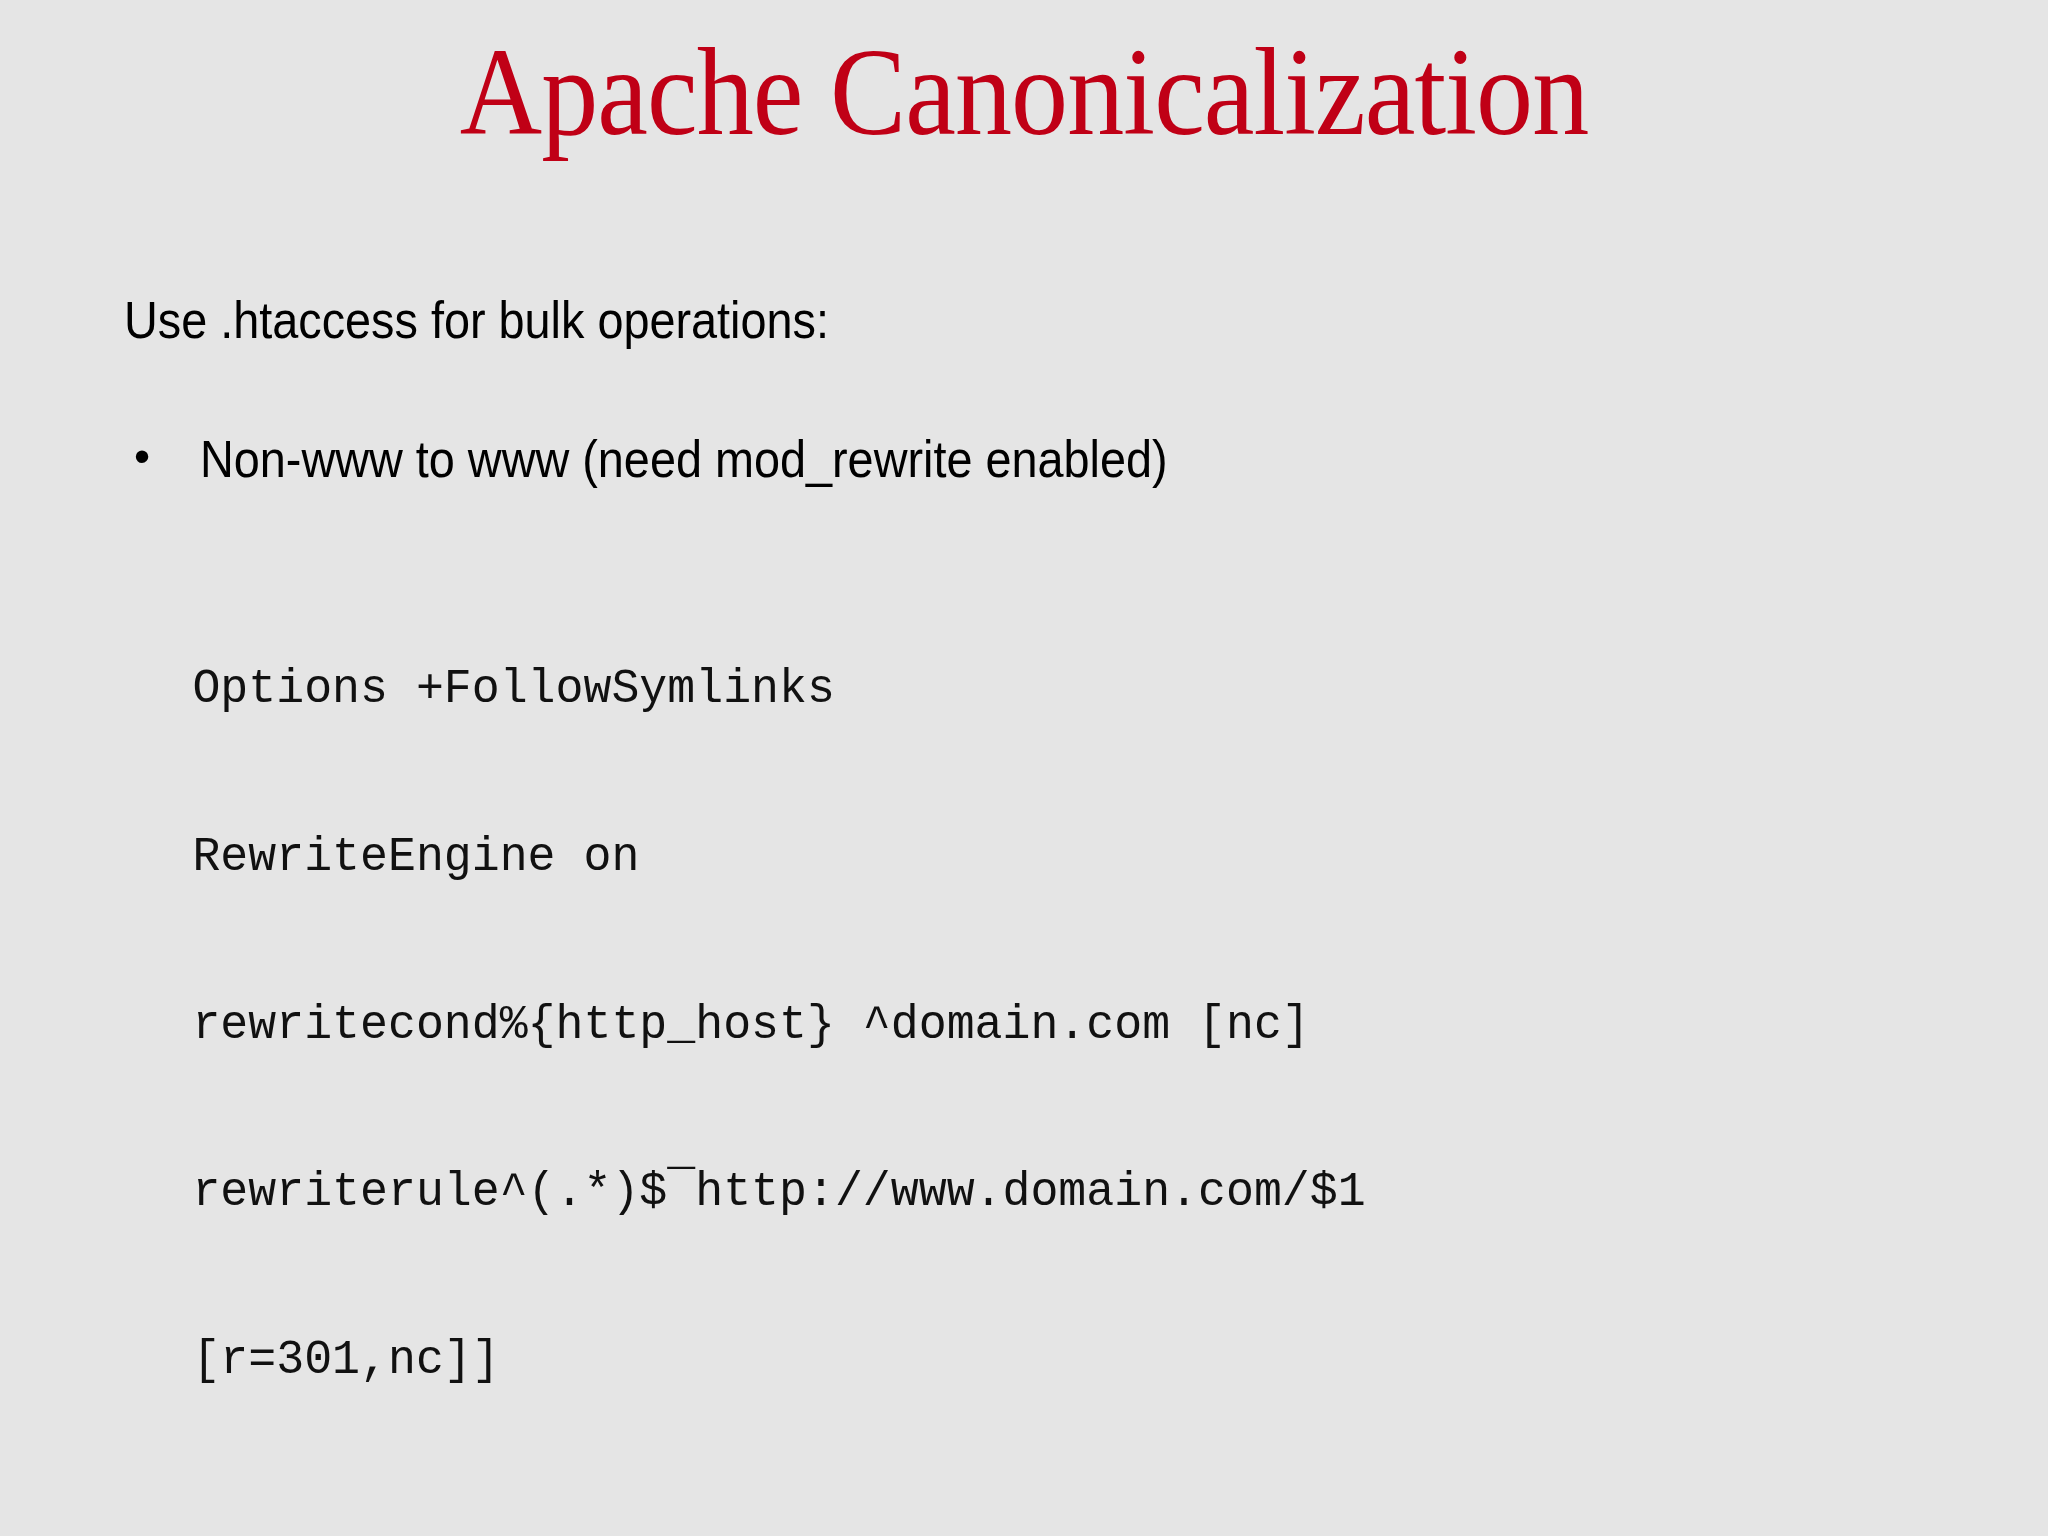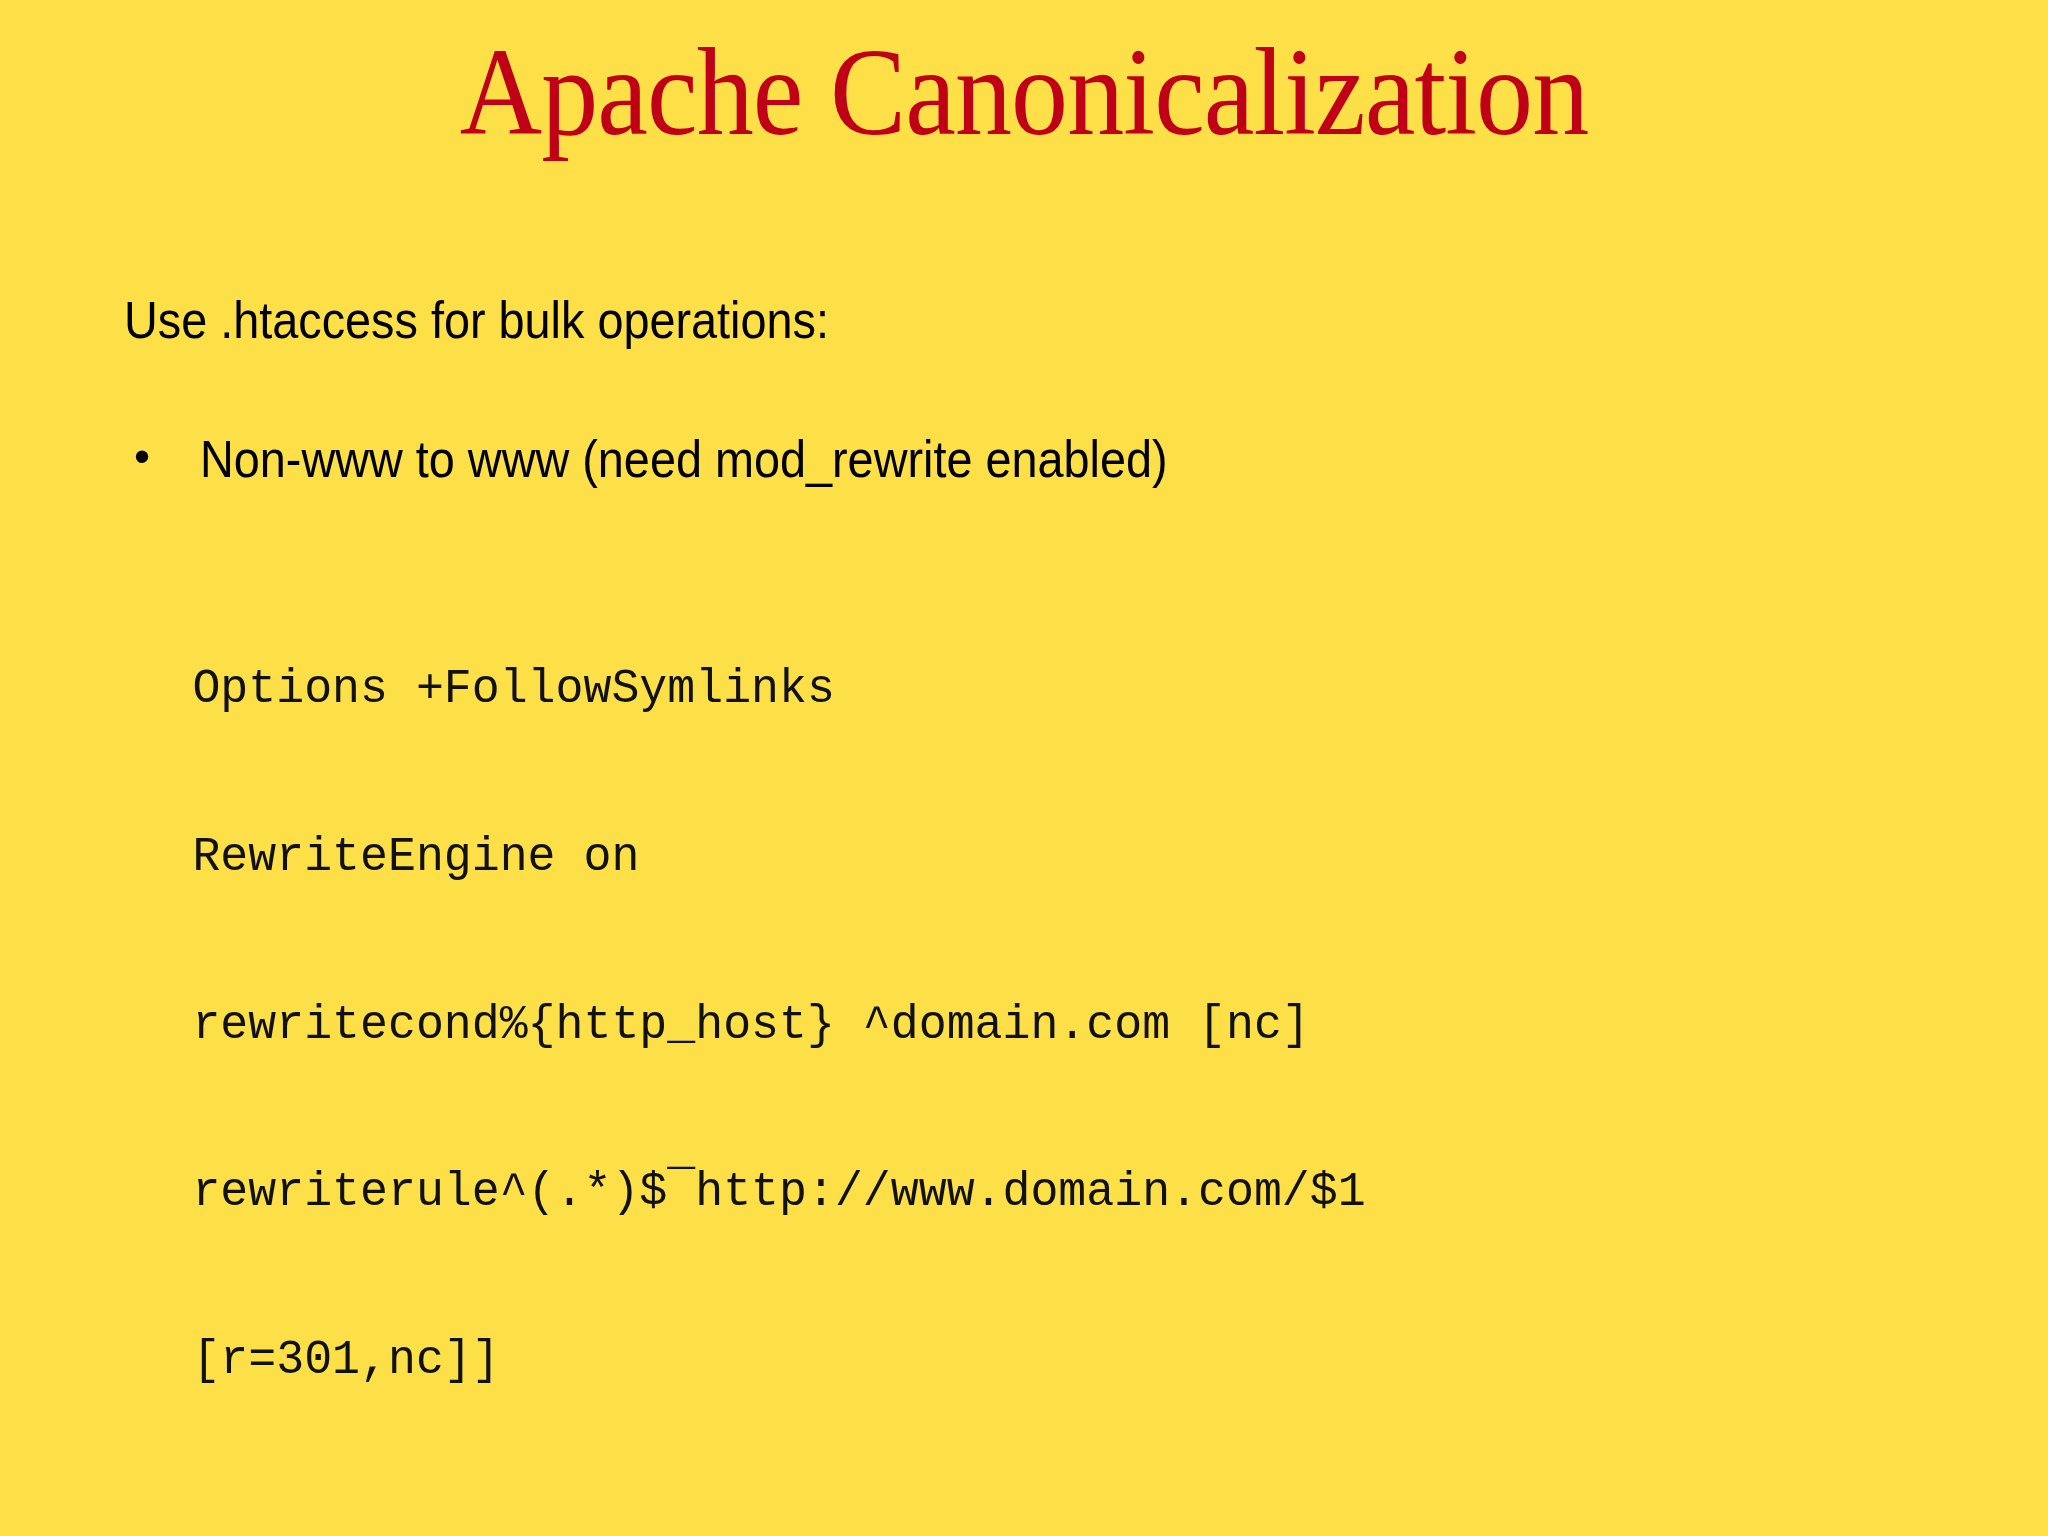--- a/index.html
+++ b/index.html
@@ -99,21 +99,21 @@
   .code-block .code-line {
     display: block;
     white-space: pre;
   }
 
   .spacer-sm { height: 34px; }
 </style>
 </head>
 <body style="background: rgb(255, 255, 255);">
 
-<div class="slide" style="background: #fde047;">
+<div class="slide" style="background: #e5e5e5;">
 
   <div class="slide-title" style="color: rgb(192, 0, 22);">Apache Canonicalization</div>
 
   <div class="body">
 
     <p class="lead">Use .htaccess for bulk operations:</p>
 
     <div class="bullet-row">
       <span class="bullet-mark">•</span>
       <span class="bullet-text">Non-www to www (need mod_rewrite enabled)</span>

